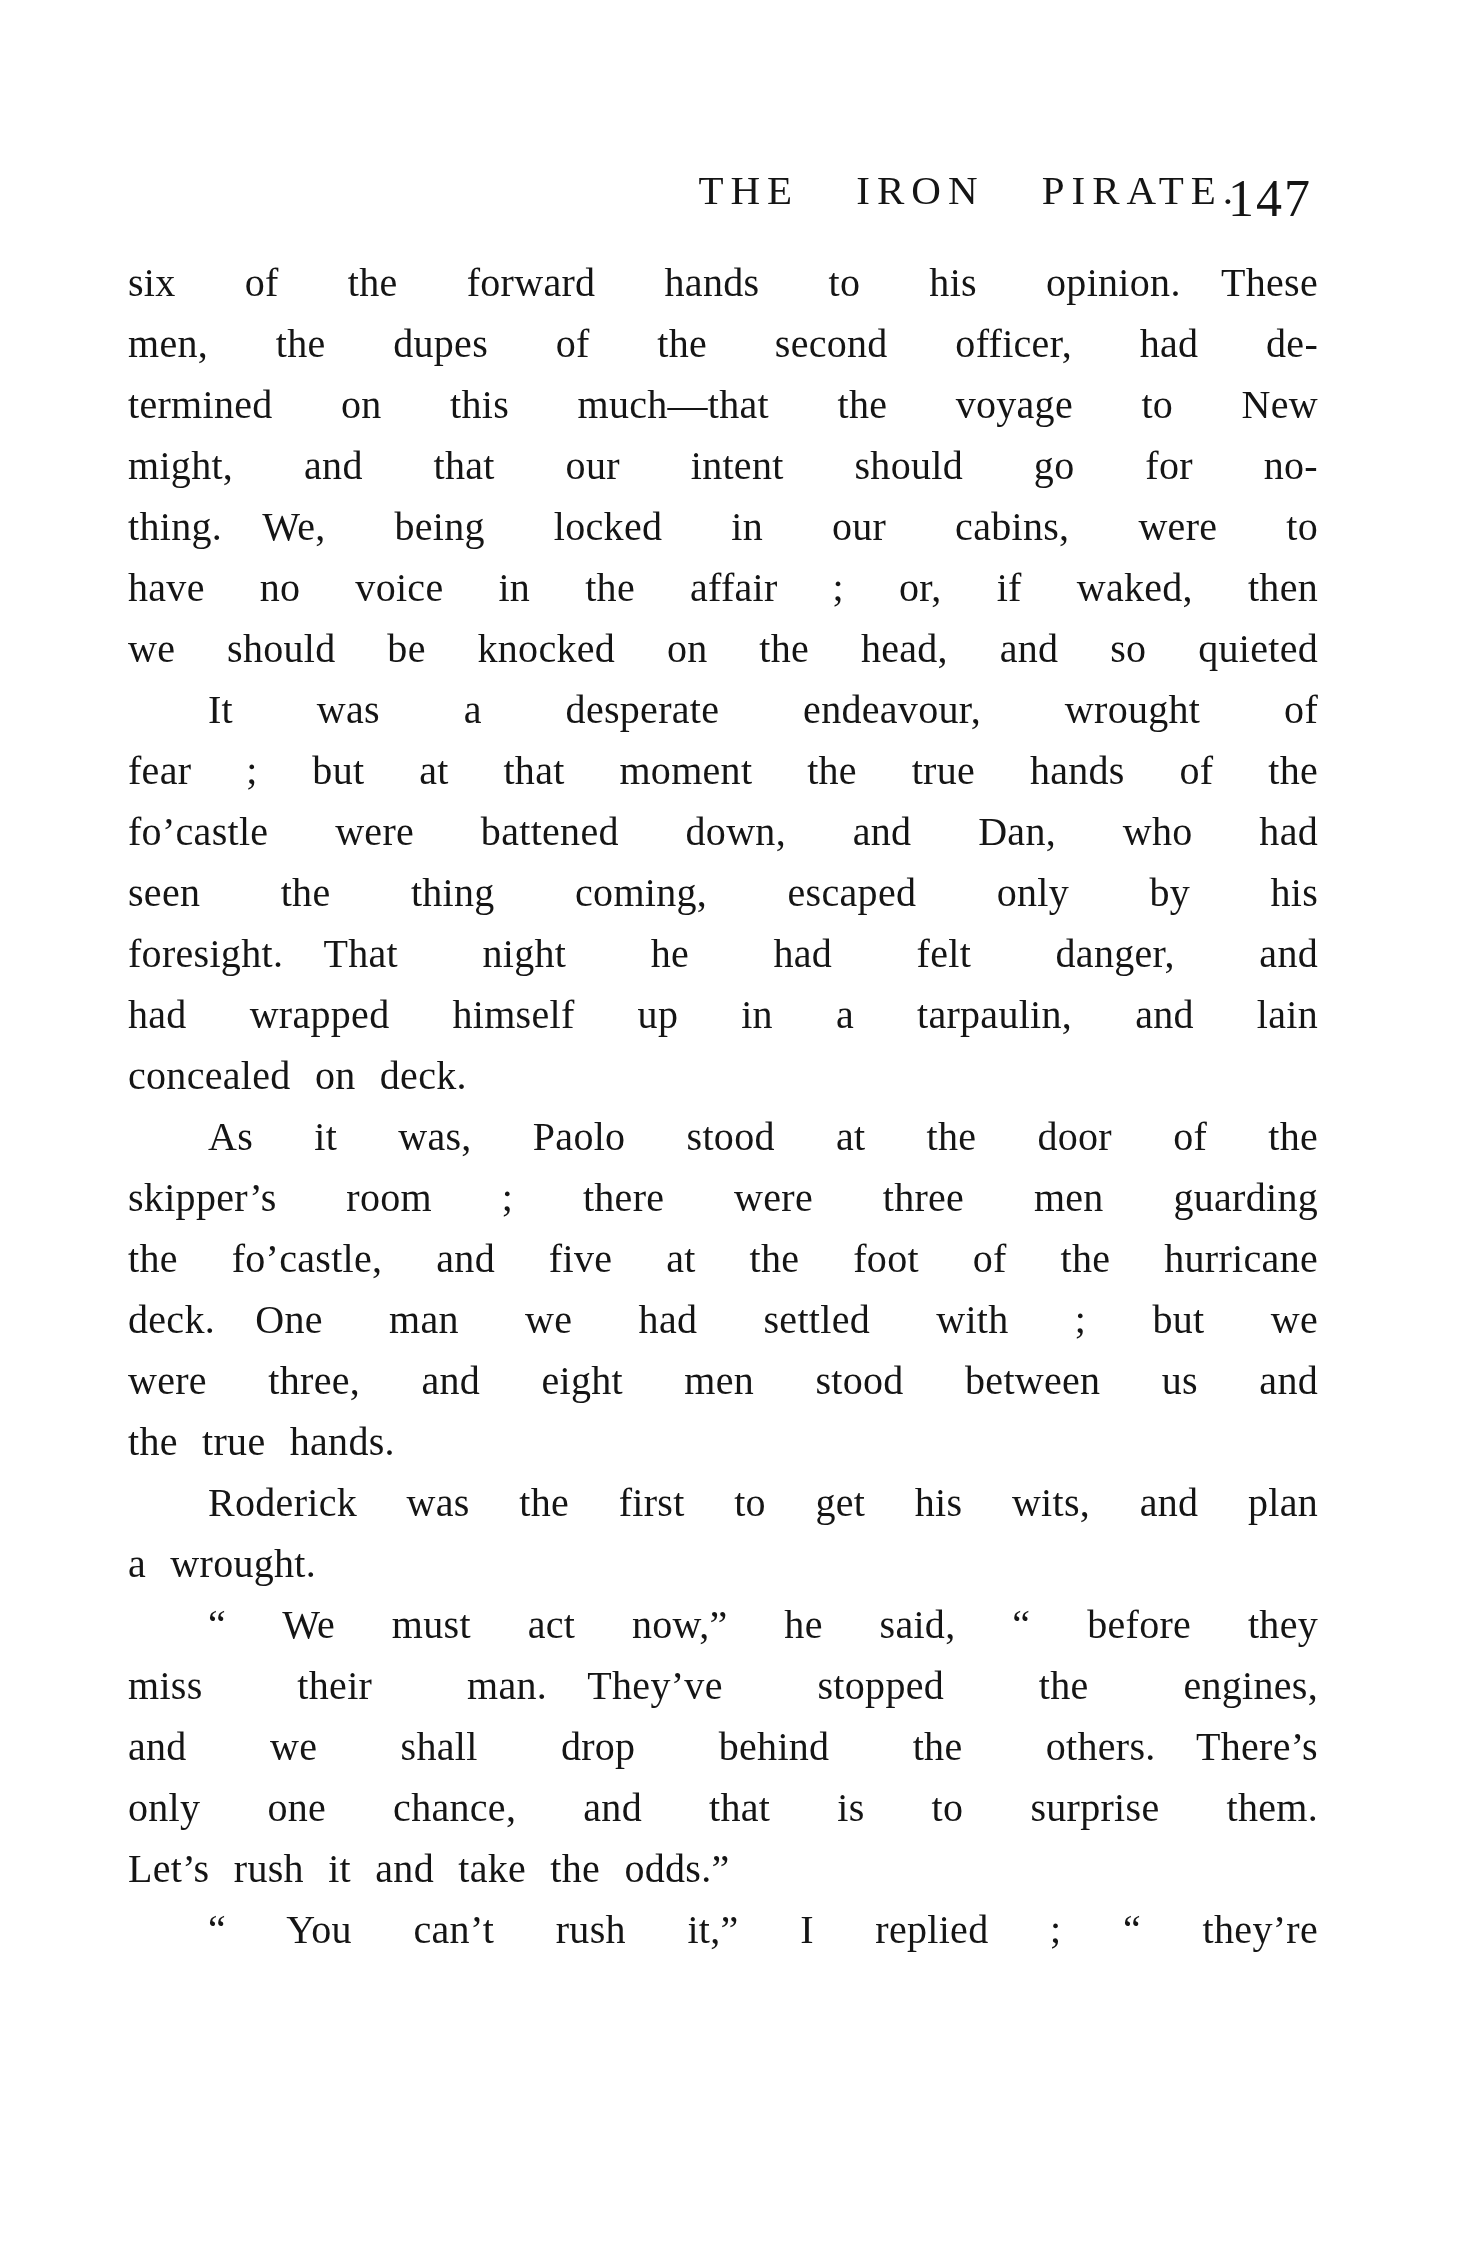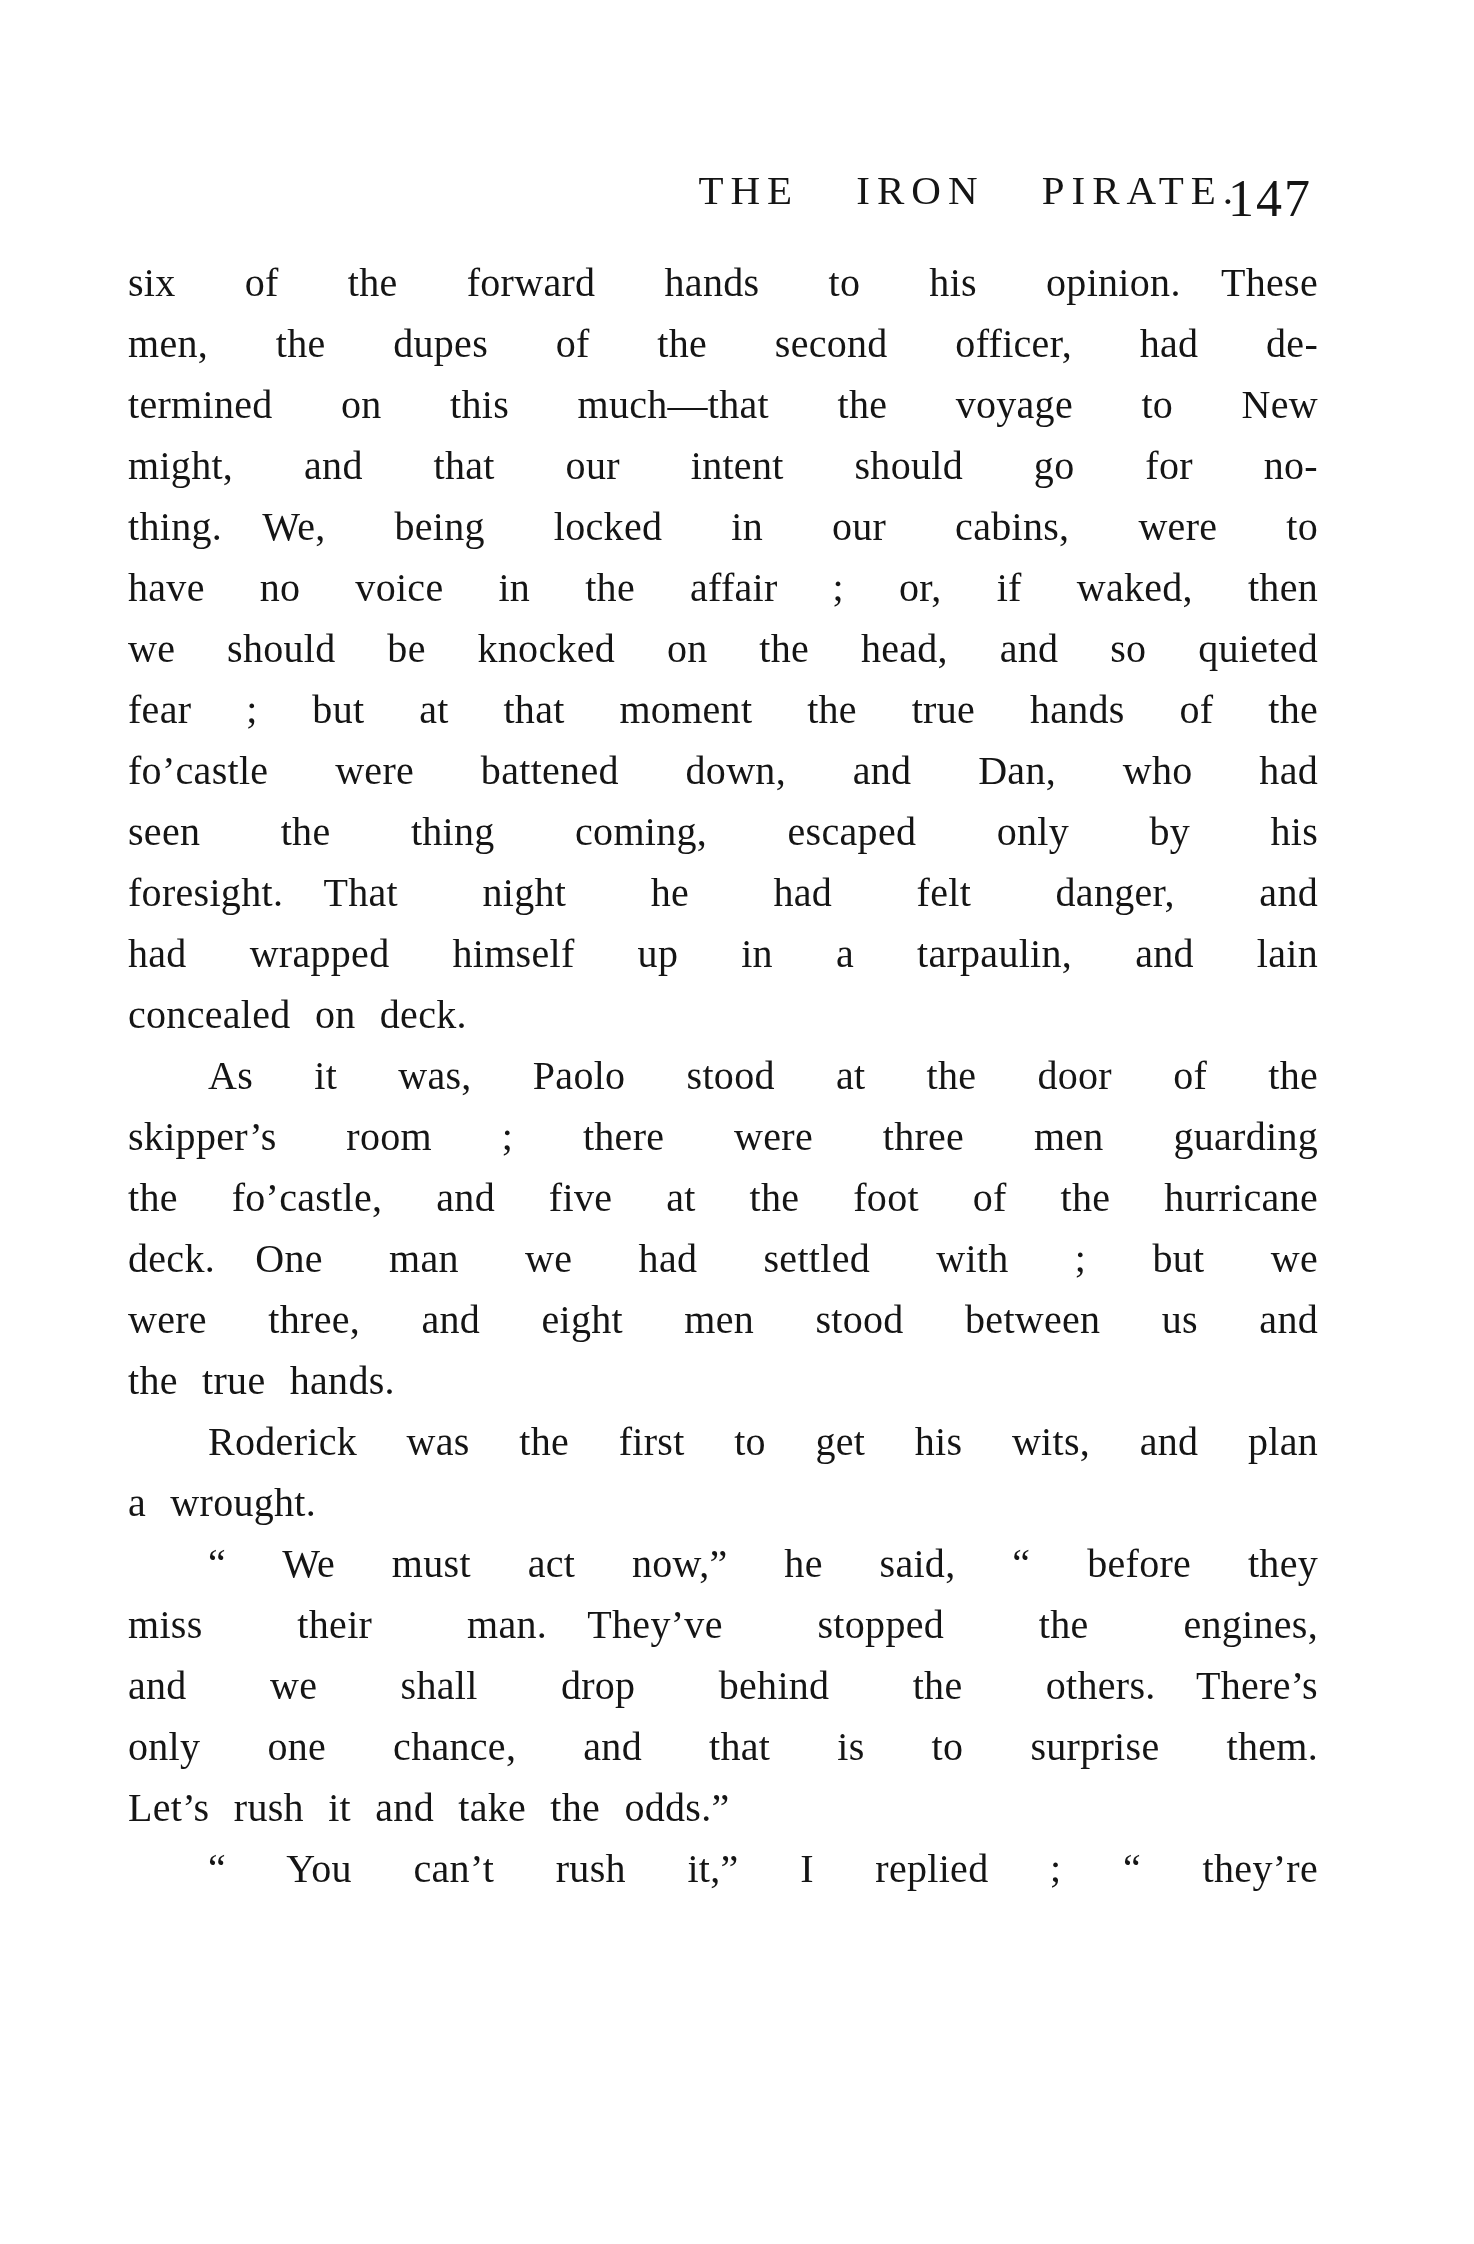--- a/index.html
+++ b/index.html
@@ -67,20 +67,21 @@
     <span class="folio">147</span>
   </header>
   <main class="text-block">
       <div class="line just">six of the forward hands to his opinion. These</div>
       <div class="line just">men, the dupes of the second officer, had de-</div>
       <div class="line just">termined on this much—that the voyage to New</div>
       <div class="line just">might, and that our intent should go for no-</div>
       <div class="line just">thing. We, being locked in our cabins, were to</div>
       <div class="line just">have no voice in the affair ; or, if waked, then</div>
       <div class="line just">we should be knocked on the head, and so quieted</div>
+      <div class="line just ind">It was a desperate endeavour, wrought of</div>
       <div class="line just">fear ; but at that moment the true hands of the</div>
       <div class="line just">fo’castle were battened down, and Dan, who had</div>
       <div class="line just">seen the thing coming, escaped only by his</div>
       <div class="line just">foresight. That night he had felt danger, and</div>
       <div class="line just">had wrapped himself up in a tarpaulin, and lain</div>
       <div class="line">concealed on deck.</div>
       <div class="line just ind">As it was, Paolo stood at the door of the</div>
       <div class="line just">skipper’s room ; there were three men guarding</div>
       <div class="line just">the fo’castle, and five at the foot of the hurricane</div>
       <div class="line just">deck. One man we had settled with ; but we</div>

